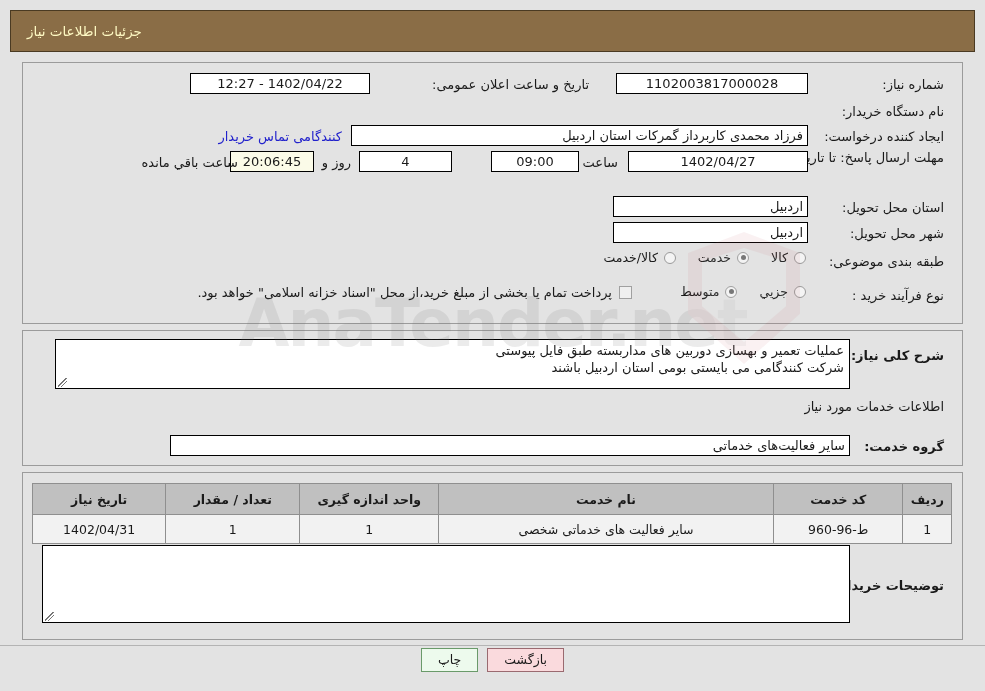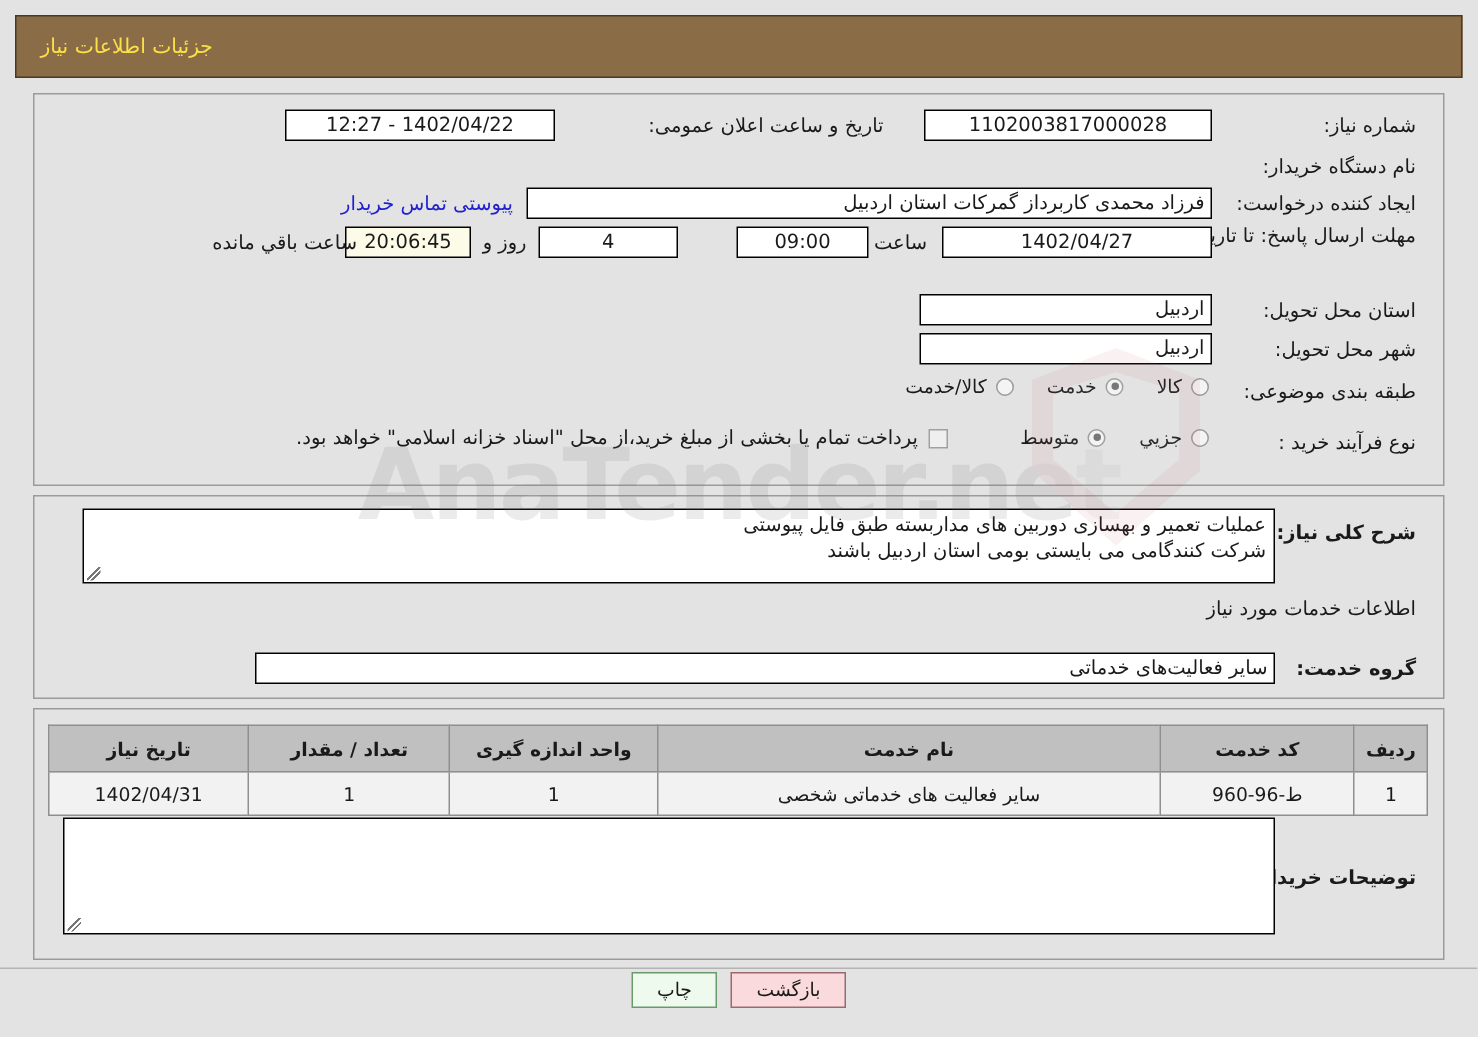--- a/index.html
+++ b/index.html
@@ -33,21 +33,21 @@
     height: 42px;
     background: #8a6d46;
     border: 1px solid #4a3a22;
     box-sizing: border-box;
     display: flex;
     align-items: center;
     justify-content: flex-start;
     padding-right: 0;
   }
   .header-title {
-    color: #fde047;
+    color: #fef9c3;
     font-size: 13.5px;
     margin-right: auto;
     padding-left: 16px;
     white-space: nowrap;
   }
 
   
   .panel {
     position: absolute;
     right: 22px;
@@ -308,21 +308,21 @@
     <span class="lbl" style="top:14px; right:18px; width:128px;">شماره نیاز:</span>
     <div class="fld" style="top:10px; right:154px; width:192px;">1102003817000028</div>
 
     <span class="lbl" style="top:14px; right:373px; width:210px;">تاریخ و ساعت اعلان عمومی:</span>
     <div class="fld" style="top:10px; right:592px; width:180px;">1402/04/22 - 12:27</div>
 
     <span class="lbl" style="top:41px; right:18px; width:130px;">نام دستگاه خریدار:</span>
 
     <span class="lbl" style="top:66px; right:18px; width:135px;">ایجاد کننده درخواست:</span>
     <div class="fld rtl-start" style="top:62px; right:154px; width:457px;">فرزاد محمدی کاربرداز گمرکات استان اردبیل</div>
-    <a class="link" style="top:66px; right:620px;">پیوستی تماس خریدار</a>
+    <a class="link" style="top:66px; right:620px;">کنندگامی تماس خریدار</a>
 
     <span class="lbl" style="top:88px; right:18px; width:130px; line-height:14px;">مهلت ارسال پاسخ: تا تاریخ:</span>
     <div class="fld" style="top:88px; right:154px; width:180px;">1402/04/27</div>
     <span class="lbl" style="top:92px; right:344px;">ساعت</span>
     <div class="fld" style="top:88px; right:383px; width:88px;">09:00</div>
     <div class="fld" style="top:88px; right:510px; width:93px;">4</div>
     <span class="lbl" style="top:92px; right:611px;">روز و</span>
     <div class="fld yellow" style="top:88px; right:648px; width:84px;">20:06:45</div>
     <span class="lbl" style="top:92px; right:724px;">ساعت باقي مانده</span>
 

